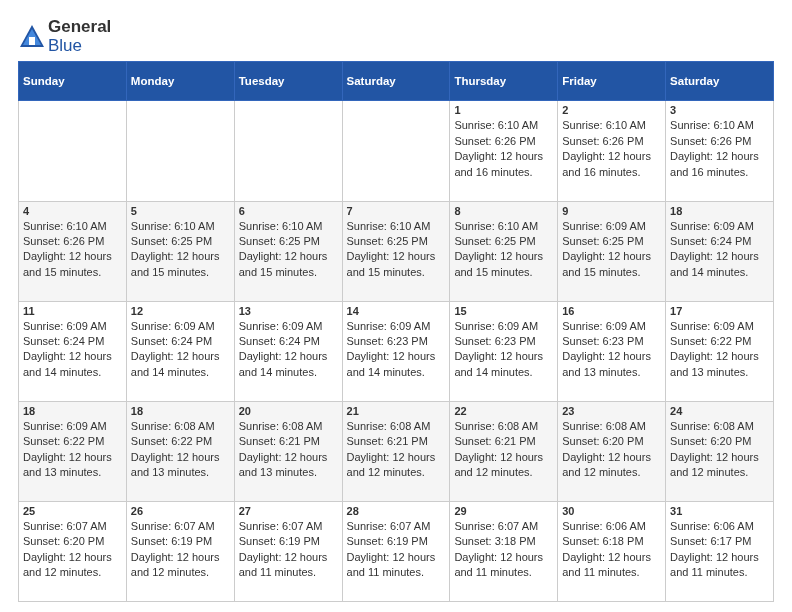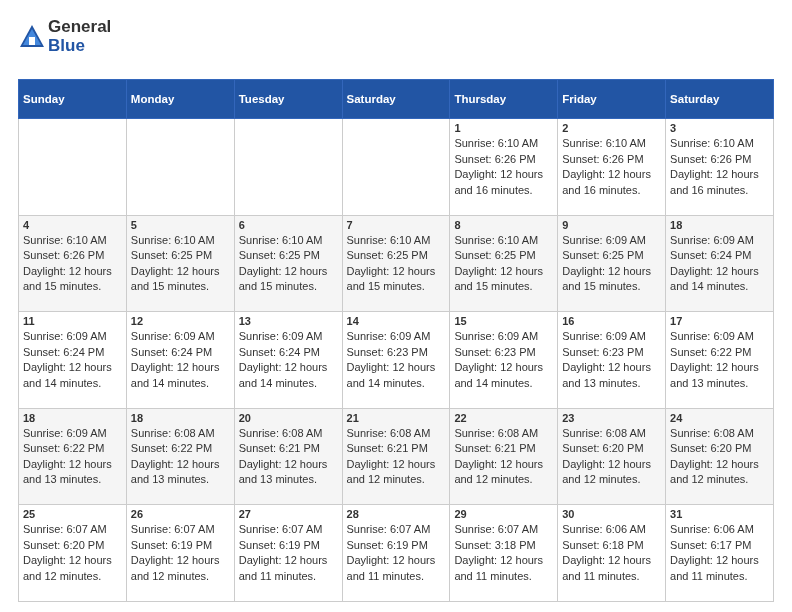--- a/index.html
+++ b/index.html
@@ -14,39 +14,39 @@
       width: 792px;
       height: 612px;
       padding: 18px 18px 10px 18px;
       display: flex;
       flex-direction: column;
     }
     .header {
       display: flex;
       justify-content: space-between;
       align-items: flex-start;
-      margin-bottom: 24px;
+      margin-bottom: 6px;
     }
     .logo {
       display: flex;
       align-items: center;
     }
     .logo-text {
       display: flex;
       flex-direction: column;
       line-height: 1.1;
     }
     .logo-general {
       font-size: 17px;
       font-weight: bold;
       color: #333;
     }
     .logo-blue {
       font-size: 17px;
-      font-weight: bold;
+      font-weight: normal;
       color: #2255a4;
     }
     .logo-icon {
       width: 28px;
       height: 28px;
       margin-right: 2px;
     }
     .title-block {
       text-align: right;
     }

